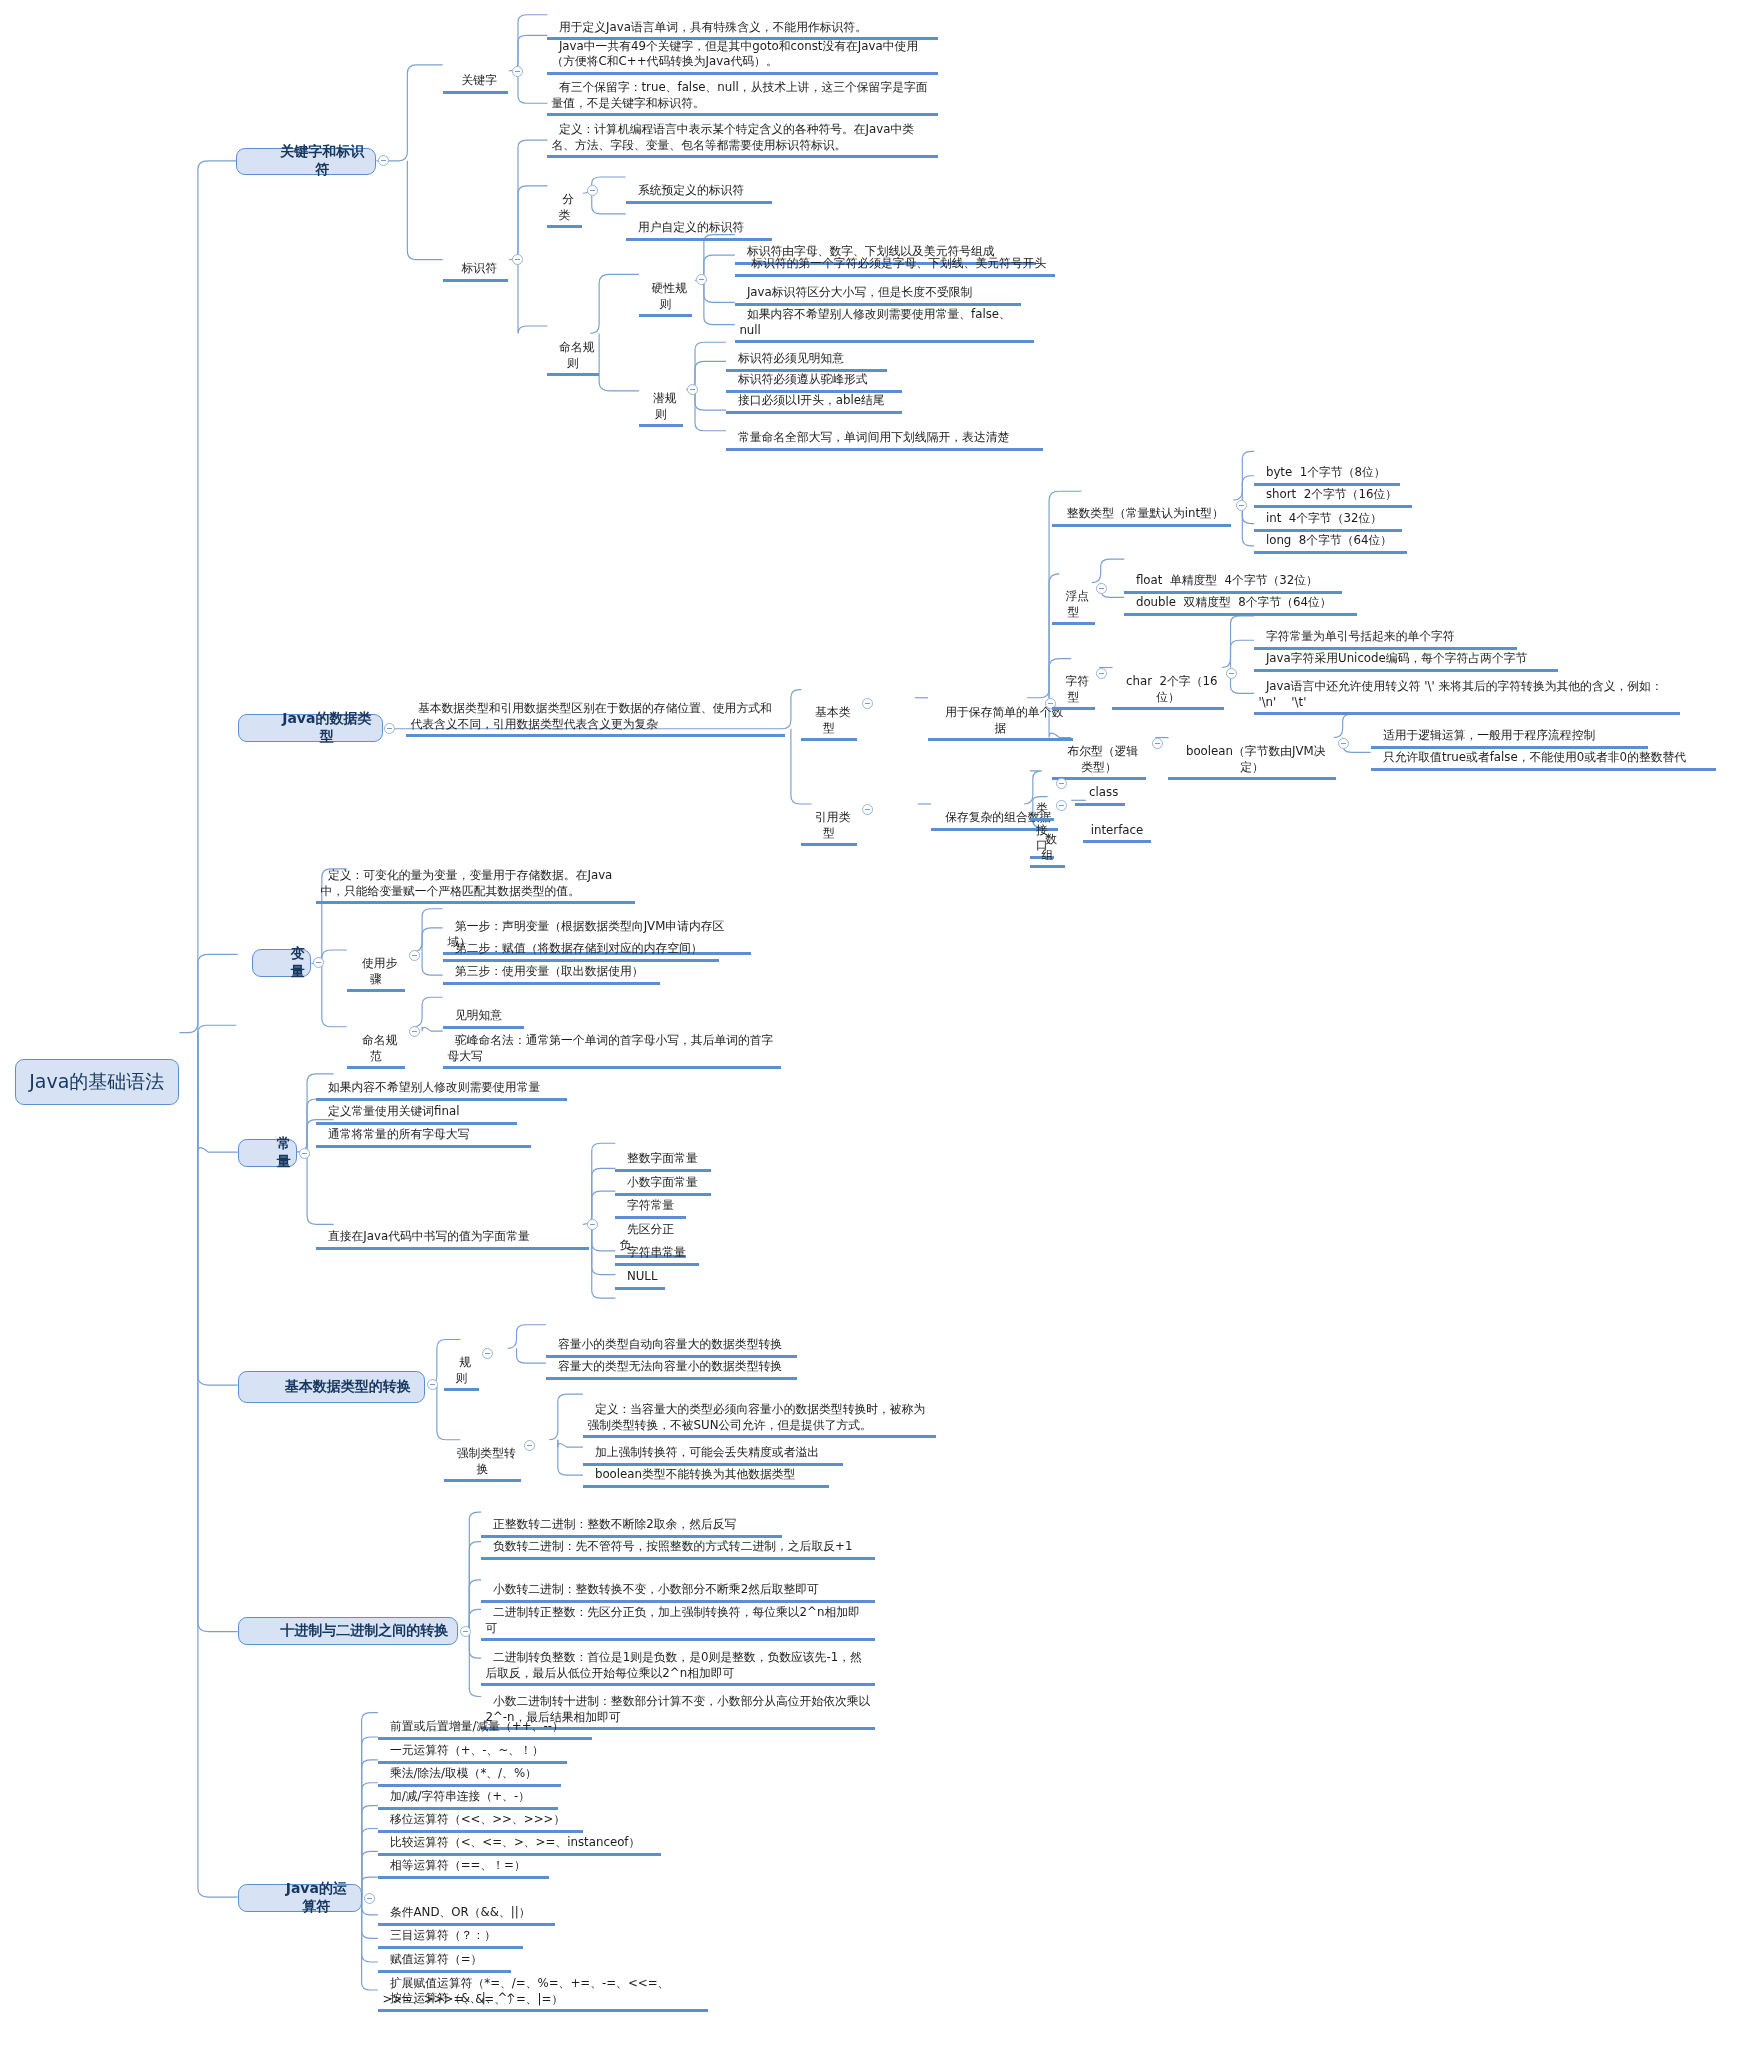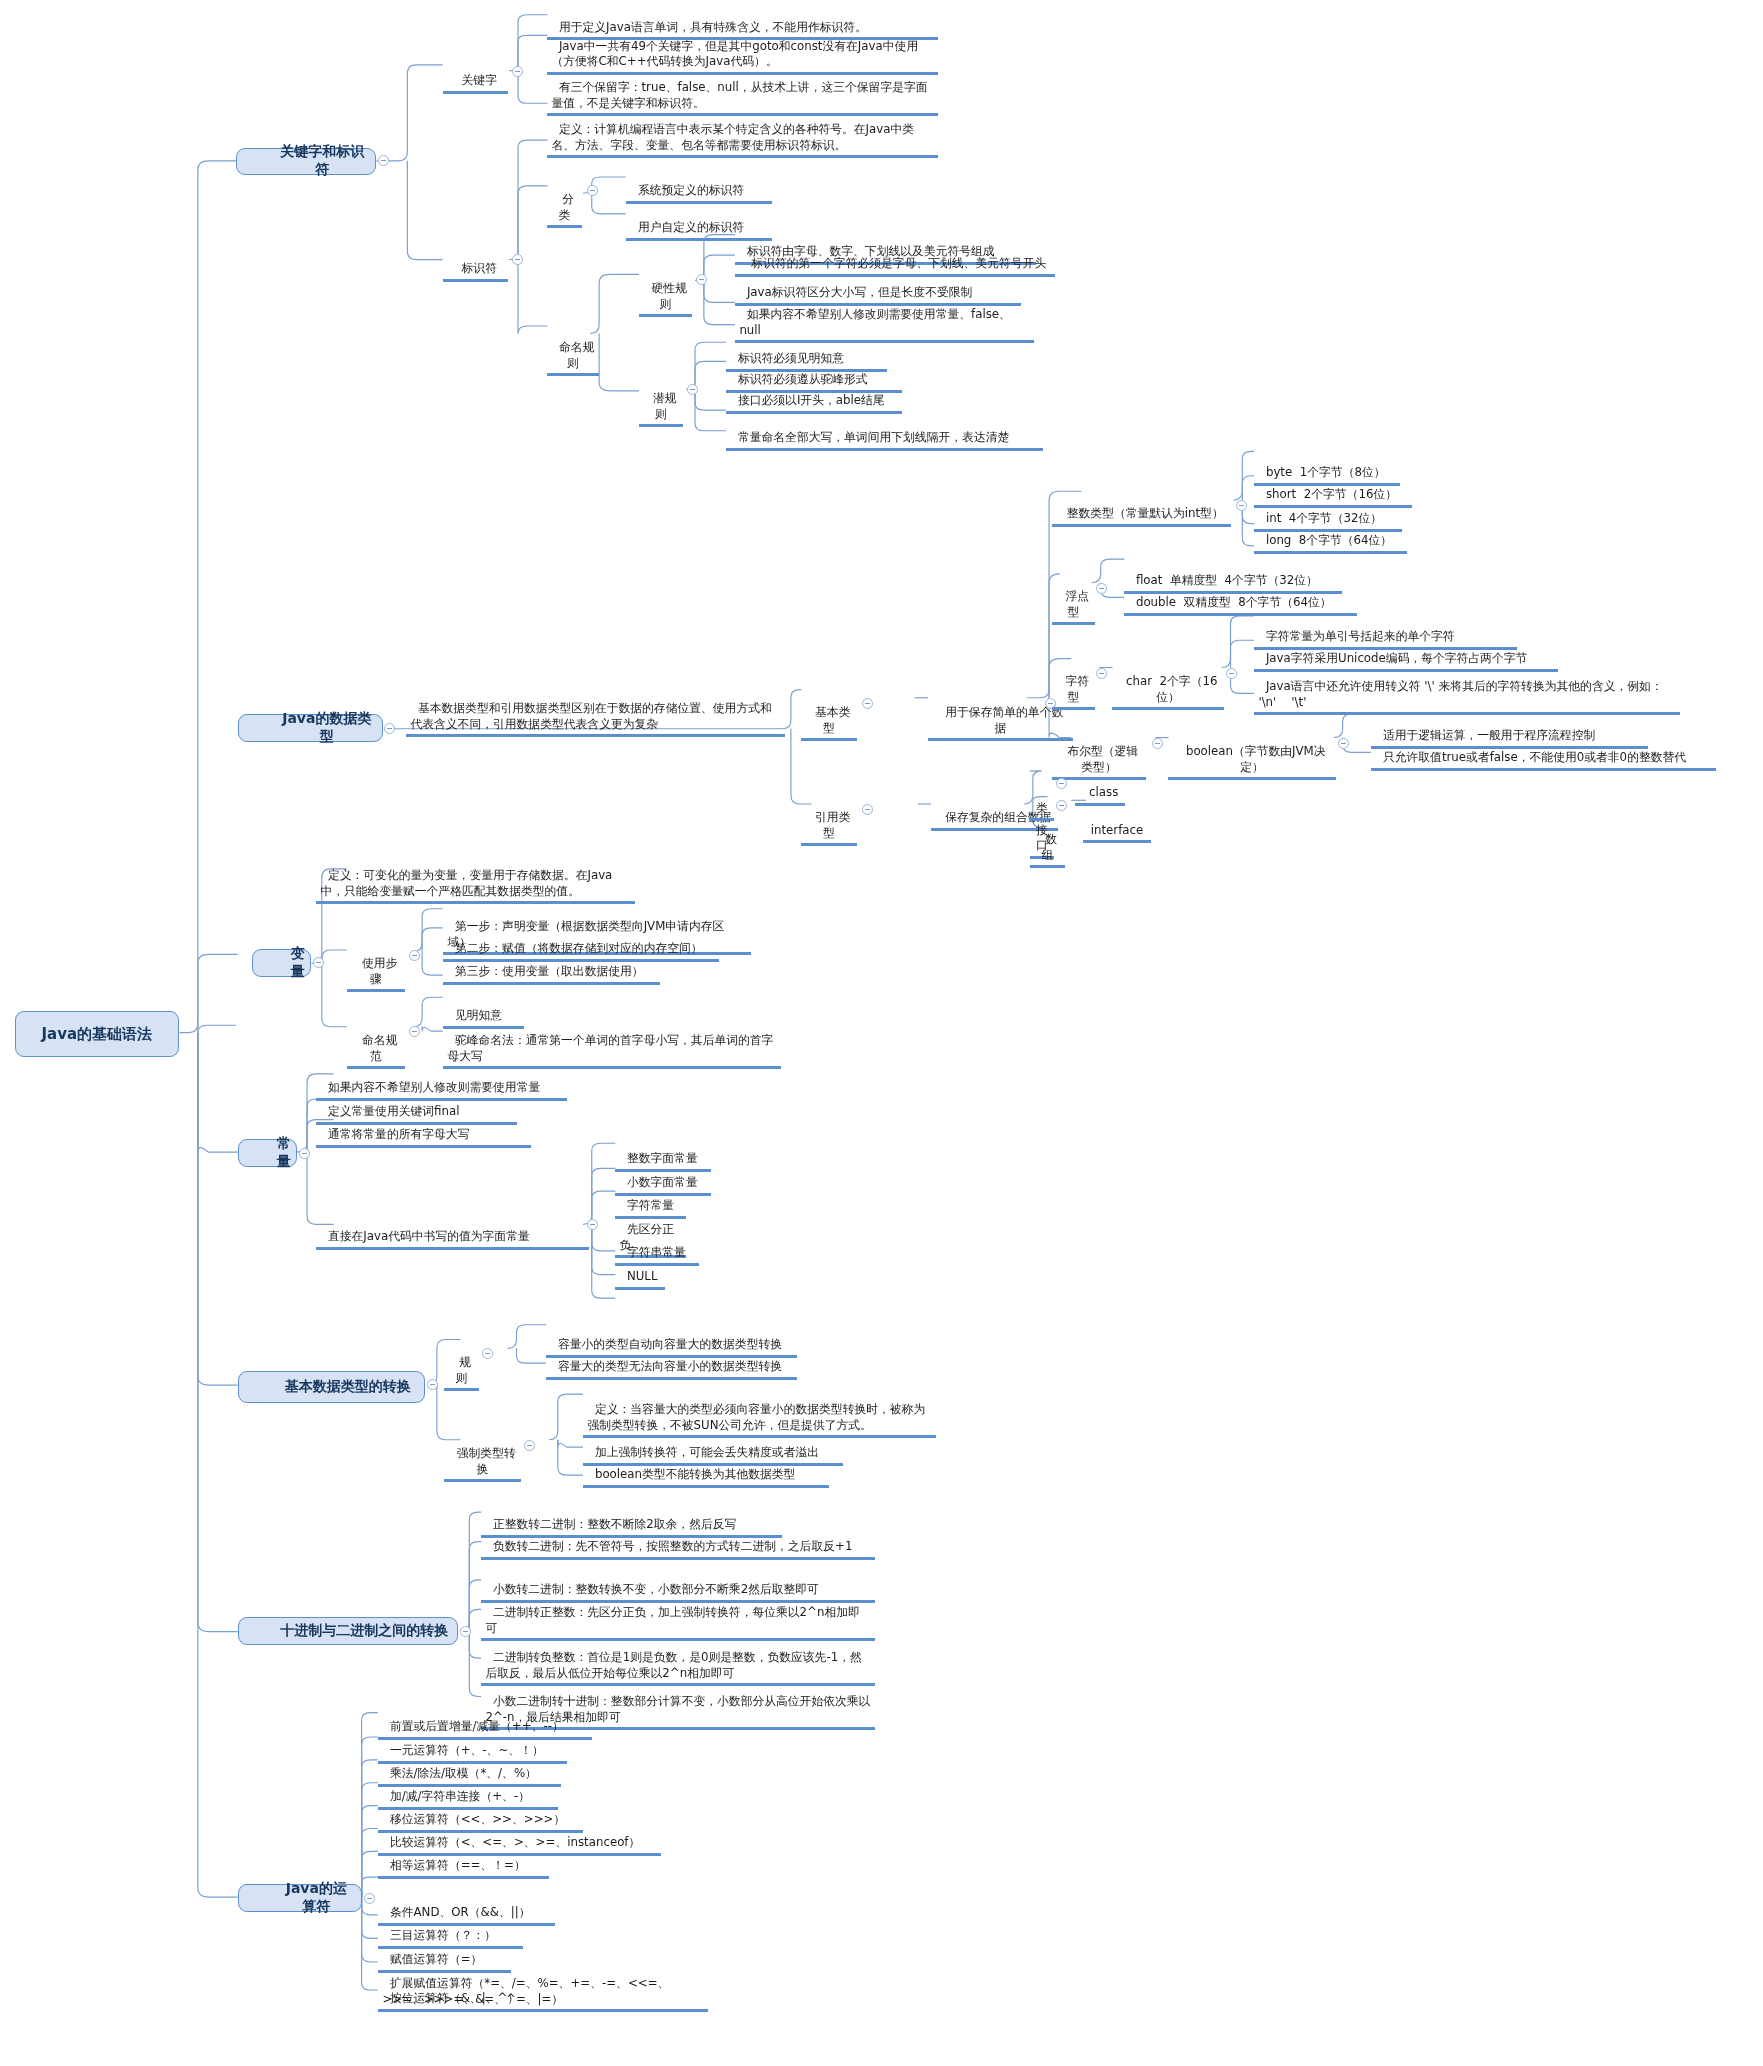--- a/index.html
+++ b/index.html
@@ -40,22 +40,23 @@
     color:#17375e;
     display:flex;
     align-items:center;
     justify-content:center;
     text-align:center;
     padding:3px 7.4px;
   }
   .box.root{
     background:#d7e3f4;
     border:1.5px solid #5b8fd0;
-    font-size:15px;
-    font-weight:bold;
+    font-size:19px;
+    font-weight:normal;
+    margin-top:48px;
   }
   .box.lvl1{
     font-size:14px;
     font-weight:bold;
     padding-left:40px;
   }
   
   .toggle{
     position:absolute;
     width:11px;height:11px;

